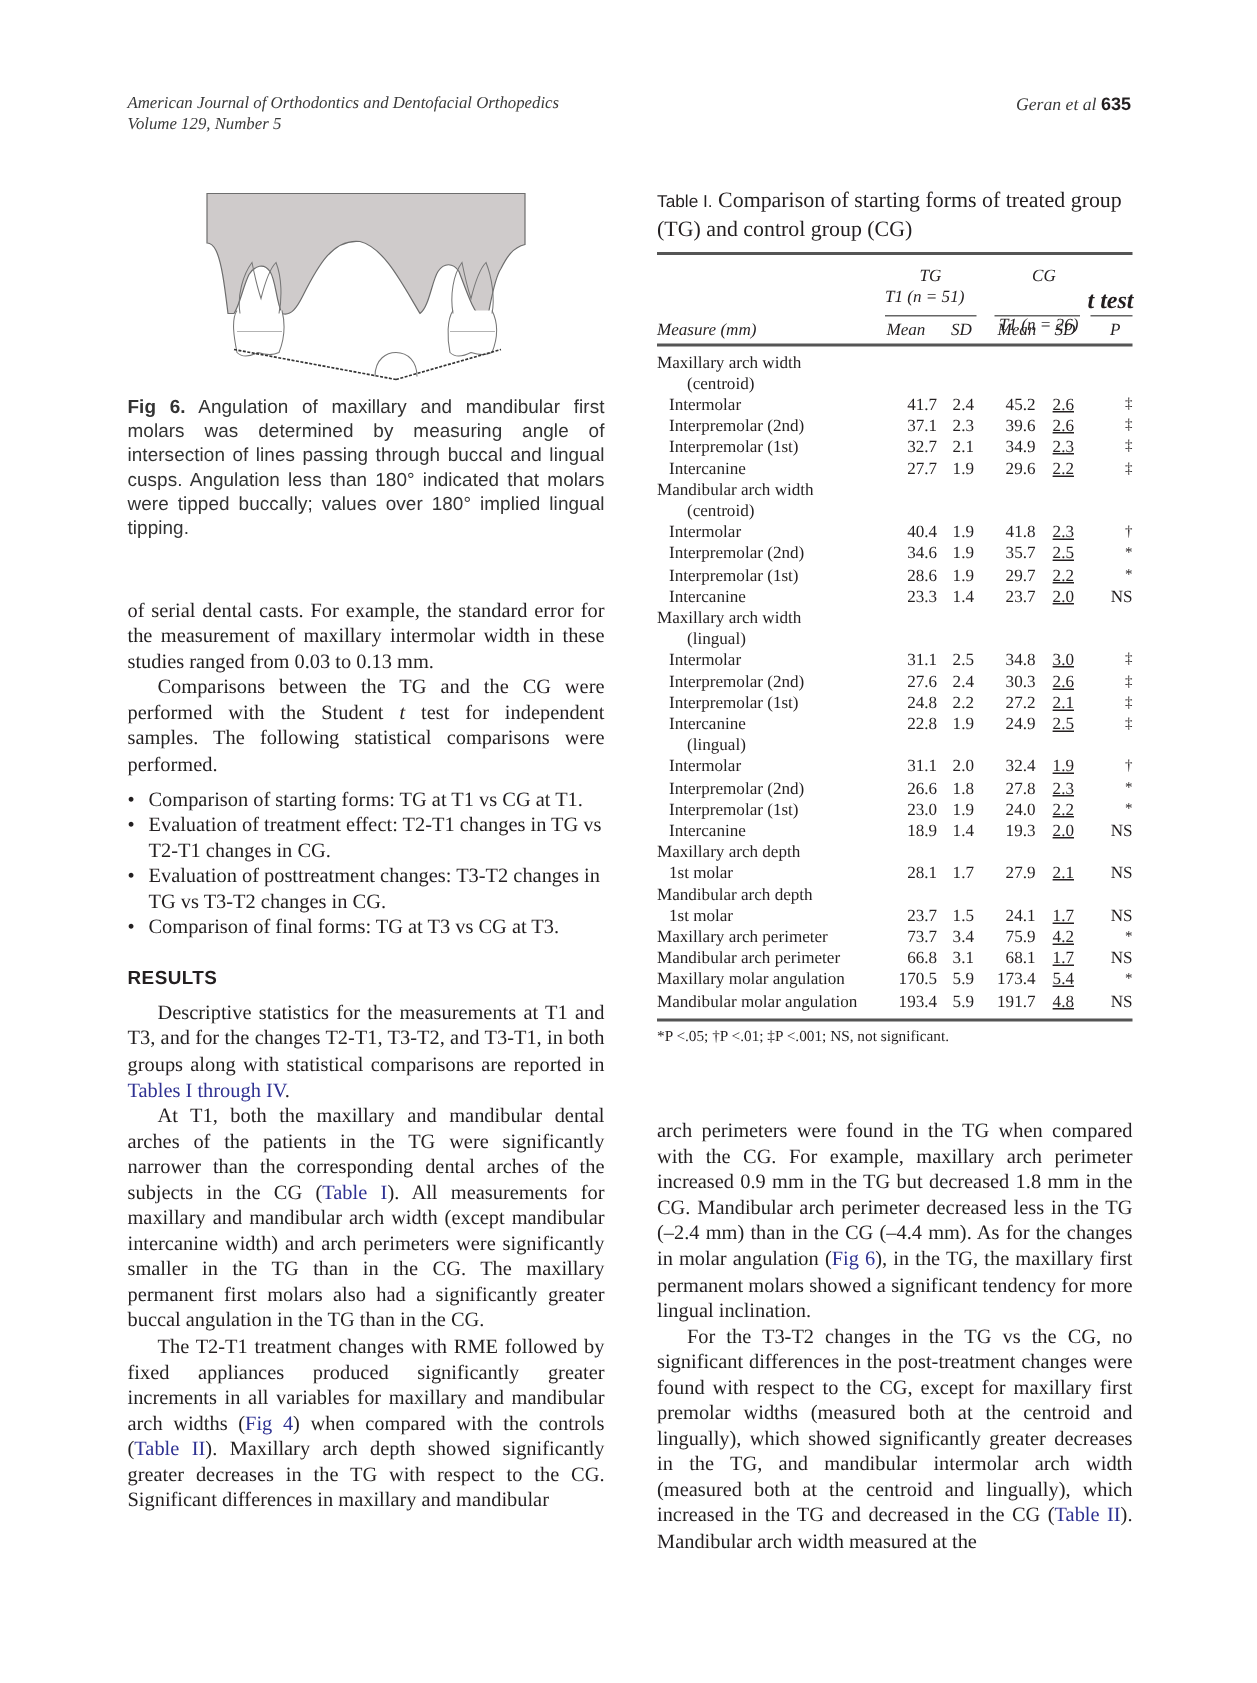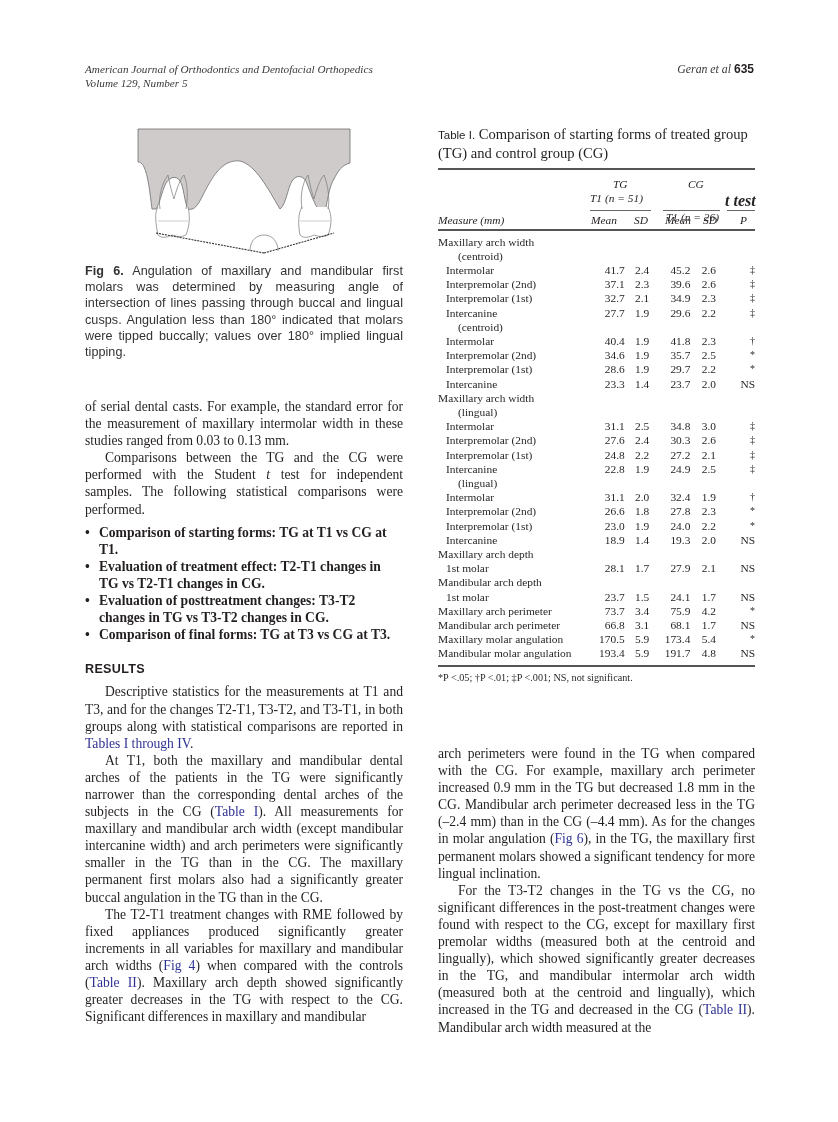--- a/index.html
+++ b/index.html
@@ -16,21 +16,21 @@
   .figure svg { width: 100%; height: 100%; display: block; }
 
   .fig-caption { position: absolute; left: 85px; top: 263px; width: 318px; font-family: "Liberation Sans", sans-serif; font-size: 12.6px; line-height: 16.2px; text-align: justify; color: #333; letter-spacing: 0.05px; }
   .fig-caption .label { font-weight: bold; }
 
   
   .col-left { position: absolute; left: 85px; top: 398px; width: 318px; font-size: 13.6px; line-height: 17.1px; text-align: justify; }
   .col-right-body { position: absolute; left: 438px; top: 745px; width: 317px; font-size: 13.6px; line-height: 17.1px; text-align: justify; }
   p.indent { text-indent: 20px; }
   .bullets { list-style: none; margin-top: 6px; }
-  .bullets li { position: relative; padding-left: 14px; margin-bottom: 0px; text-align: left; font-weight: bold; }
+  .bullets li { position: relative; padding-left: 14px; margin-bottom: 0px; text-align: left; }
   .bullets li::before { content: "•"; position: absolute; left: 0; top: 0; }
   .section-head { font-family: "Liberation Sans", sans-serif; font-weight: bold; font-size: 12.6px; margin-top: 18px; margin-bottom: 5px; letter-spacing: 0.3px; }
   .link { color: #2e3192; }
 
   
   .table-wrap { position: absolute; left: 438px; top: 126px; width: 317px; }
   .table-title { font-size: 14.6px; line-height: 17.8px; }
   .table-title .tlabel { font-family: "Liberation Sans", sans-serif; font-size: 11.5px; font-weight: normal; }
   .rule-thick { height: 2px; background: #555; margin-top: 5px; }
 
@@ -41,21 +41,21 @@
   .hdr-line { position: absolute; height: 1.5px; background: #666; }
 
   td.meas { width: 150px; white-space: nowrap; }
   td.meas.g1 { padding-left: 0; }
   td.meas.g2 { padding-left: 20px; }
   td.meas.i1 { padding-left: 8px; }
   td.num { text-align: right; }
   td.c1 { width: 32px; }
   td.c2 { width: 24px; }
   td.c3 { width: 40px; }
-  td.c4 { width: 25px; }
+  td.c4 { width: 25px; text-decoration: underline; }
   td.c5 { width: 38px; text-align: right; padding-right: 2px; }
   .footnote { font-size: 10.2px; margin-top: 5px; }
 </style>
 </head>
 <body>
 
 <div class="running-head">
   <div>American Journal of Orthodontics and Dentofacial Orthopedics</div>
   <div>Volume 129, Number 5</div>
 </div>
@@ -170,20 +170,28 @@
         </tr>
         <tr>
           <td class="meas i1">Intercanine</td>
           <td class="num c1">27.7</td>
           <td class="num c2">1.9</td>
           <td class="num c3">29.6</td>
           <td class="num c4">2.2</td>
           <td class="c5" style="font-size: 10px;">‡</td>
         </tr>
         <tr>
+          <td class="meas g1">Mandibular arch width</td>
+          <td class="num c1"></td>
+          <td class="num c2"></td>
+          <td class="num c3"></td>
+          <td class="num c4"></td>
+          <td class="c5"></td>
+        </tr>
+        <tr>
           <td class="meas g2">(centroid)</td>
           <td class="num c1"></td>
           <td class="num c2"></td>
           <td class="num c3"></td>
           <td class="num c4"></td>
           <td class="c5"></td>
         </tr>
         <tr>
           <td class="meas i1">Intermolar</td>
           <td class="num c1">40.4</td>

